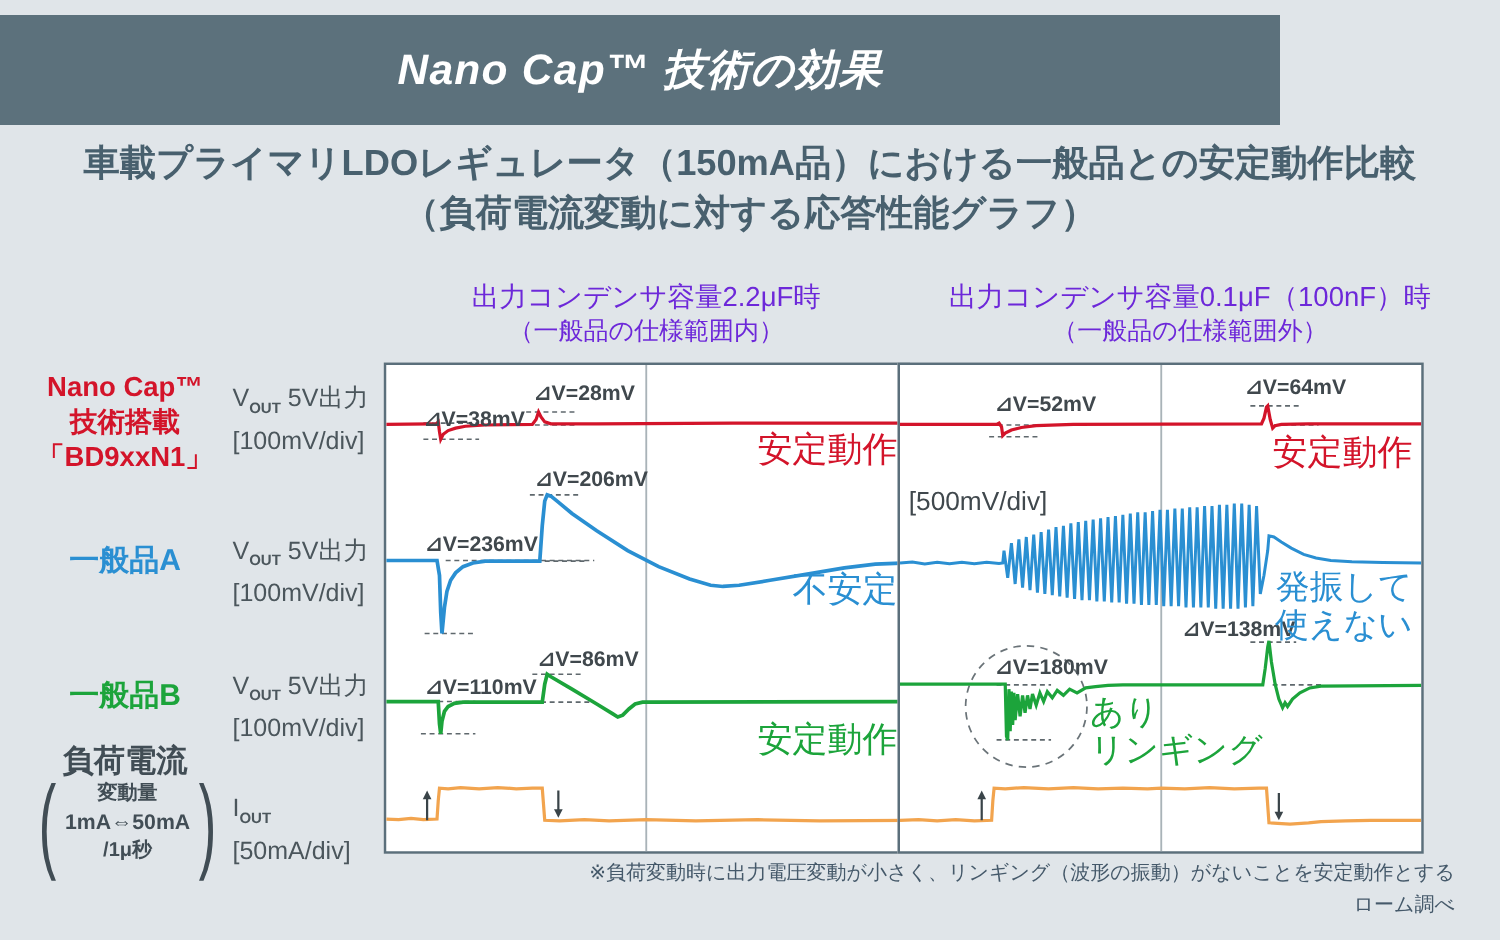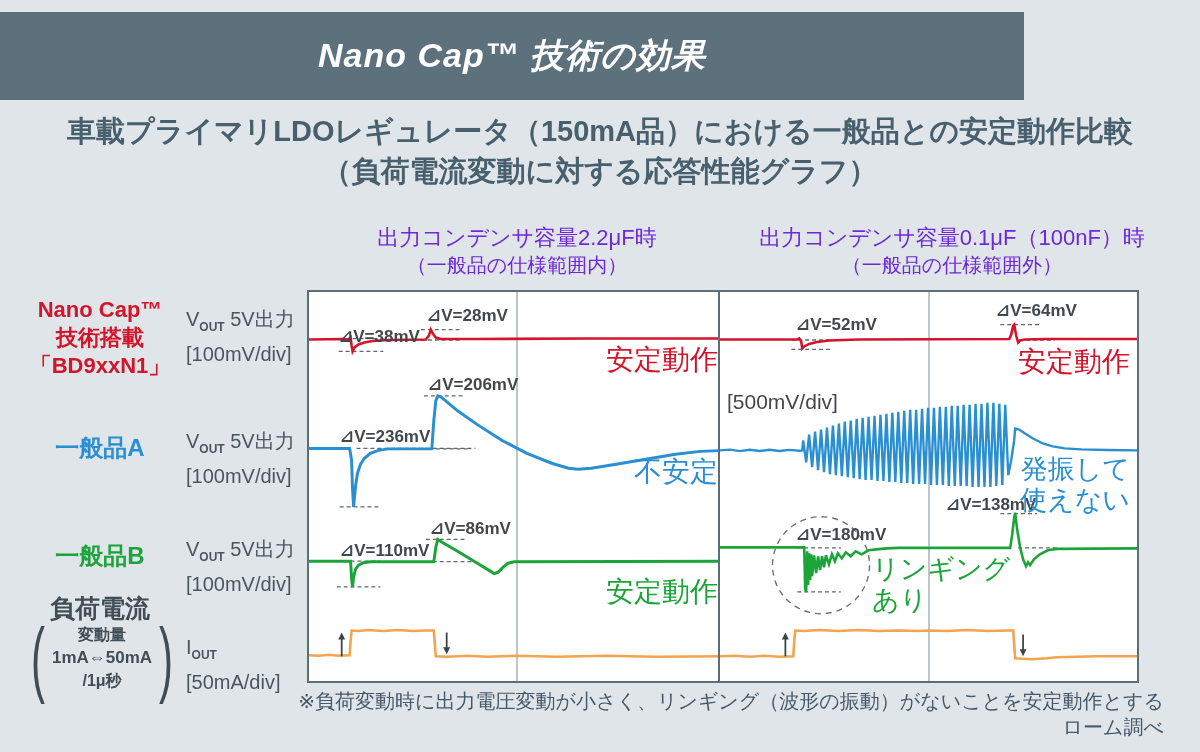--- a/index.html
+++ b/index.html
@@ -31,21 +31,21 @@
   .lbl-green{color:#1ca43b;font-size:24px;}
   .lbl-dark{color:#414d55;font-size:25px;}
   .sig{color:#4b565c;font-size:20px;line-height:27px;white-space:nowrap;}
   .sig sub{font-size:12px;font-weight:bold;}
   .parenrow{display:flex;align-items:center;color:#414d55;}
   .bigparen{font-size:84px;font-weight:200;transform:scaleX(.5);line-height:80px;color:#414d55;}
   .parenmid{text-align:center;font-weight:bold;}
   .parenmid .p1,.parenmid .p3{font-size:16px;line-height:22px;}
   .parenmid .p2{font-size:17px;line-height:24px;}
   
-  .foot{right:36px;text-align:left;color:#45596a;font-size:20px;white-space:nowrap;}
+  .foot{right:36px;text-align:left;color:#45596a;font-size:16px;white-space:nowrap;}
 </style>
 </head>
 <body>
 
 <div id="stage">
 
   <div id="hdr" class="abs">
     <div class="t">Nano Cap™ 技術の効果</div>
   </div>
 
@@ -161,21 +161,21 @@
     <div class="ann" style="left:276px;top:8px;">⊿V=64mV</div>
     <div class="scalenote" style="left:7px;top:98px;">[500mV/div]</div>
     <div class="ann" style="left:76px;top:232px;">⊿V=180mV</div>
     <div class="ann" style="left:226px;top:202px;">⊿V=138mV</div>
     <div class="status st-red" style="right:7px;top:54px;">安定動作</div>
     <div class="status st-blue" style="right:7px;top:162px;font-size:27px;">
       <div>発振して</div>
       <div>使えない</div>
     </div>
     <div class="status st-green" style="left:152px;top:262px;font-size:27px;">
+      <div>あり</div>
       <div>リンギング</div>
-      <div>あり</div>
     </div>
   </div>
 
   <div class="abs foot" style="top:688px;">※負荷変動時に出力電圧変動が小さく、リンギング（波形の振動）がないことを安定動作とする</div>
   <div class="abs foot" style="top:714px;">ローム調べ</div>
 
 </div>
 
 </body></html>

